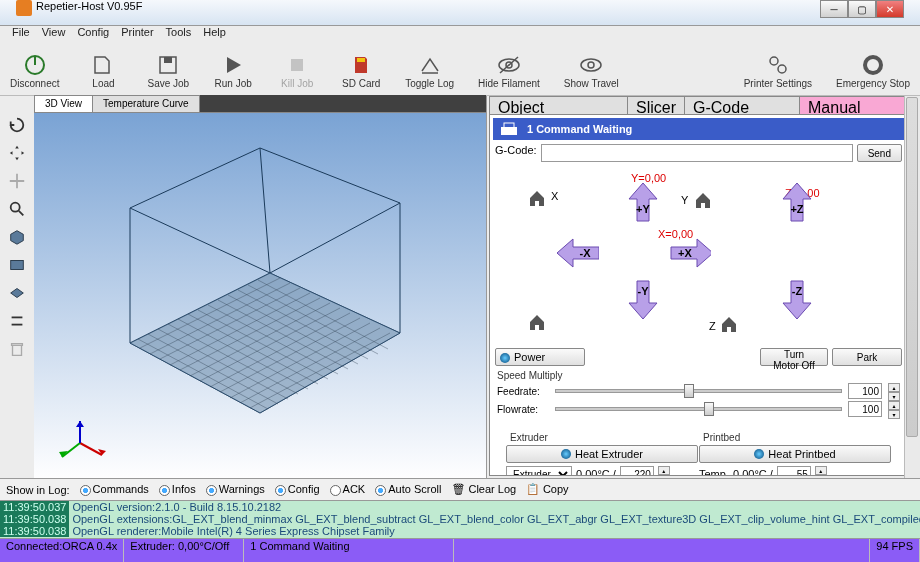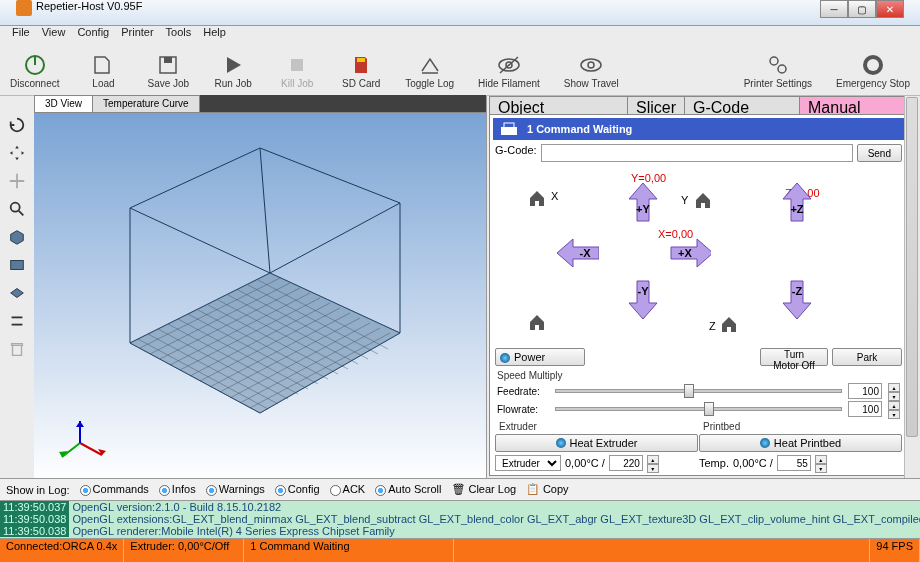--- a/index.html
+++ b/index.html
@@ -45,34 +45,34 @@
 .btnrow{display:flex;gap:4px;margin:4px 2px;align-items:center}
 .section-lbl{font-size:10px;color:#333;margin:2px 4px}
 .sliderrow{display:flex;align-items:center;gap:6px;margin:2px 4px}
 .sliderrow .sl-lbl{width:52px;font-size:10px}
 .slider{flex:1;height:14px;position:relative}
 .slider .track{height:4px;background:#ccc;border:1px solid #999;margin-top:5px;position:relative}
 .slider .thumb{position:absolute;width:10px;height:14px;background:linear-gradient(#fafafa,#ccc);border:1px solid #777;top:0}
 .numbox{width:34px;height:16px;border:1px solid #999;text-align:right;padding-right:2px;font-size:10px;background:#fff}
 .spin{width:12px;height:16px;display:flex;flex-direction:column}
 .spin div{flex:1;border:1px solid #999;background:#eee;font-size:6px;text-align:center}
-.twocol{display:flex;gap:1px;margin:2px}
+.twocol{display:flex;gap:1px;margin:13px}
 .col{flex:1}
 .heatbtn{width:100%;height:18px;border:1px solid #888;background:linear-gradient(#fafafa,#e0e0e0);display:flex;align-items:center;justify-content:center;gap:4px;font-size:10px;border-radius:2px}
 .heatbtn .dot{width:10px;height:10px;border-radius:50%;background:radial-gradient(#6cf,#047)}
 .smallsel{height:16px;border:1px solid #999;font-size:10px;background:#fff;padding:0 2px}
 .lrow{display:flex;align-items:center;gap:4px;margin-top:3px;font-size:10px}
 .logbar{height:22px;background:#f0f0f0;border-top:1px solid #999;display:flex;align-items:center;gap:10px;padding:0 6px;font-size:10px}
 .logbar .radio{width:11px;height:11px;border:1px solid #666;border-radius:50%;display:inline-block;vertical-align:middle;margin-right:2px;background:#fff}
 .logbar .radio.on{background:radial-gradient(#4af 40%,#fff 45%)}
 .logarea{height:38px;background:#c0ead1;font-family:Consolas,monospace;font-size:10px;overflow:hidden;border-top:1px solid #999}
 .logline{display:flex}
 .logline .ts{background:#1a7a5a;color:#cfe;padding:0 3px}
 .logline .msg{color:#1a4a7a;padding:0 3px;white-space:nowrap}
-.statusbar{height:24px;background:#f97316;border-top:1px solid #999;display:flex;font-size:10px}
+.statusbar{height:24px;background:#8b5cf6;border-top:1px solid #999;display:flex;font-size:10px}
 .statusbar div{padding:1px 6px;border-right:1px solid #bbb}
 .taskbar{height:6px;background:linear-gradient(#5a88c0,#3a68a0)}
 .scrollbar-right{position:absolute;right:0;top:96px;width:16px;height:382px;background:#eaeaea;border-left:1px solid #bbb}
 .scrollbar-right .thumb{width:12px;margin:1px;height:340px;background:linear-gradient(#ddd,#ccc);border:1px solid #aaa;border-radius:2px}
 </style>
 </head>
 <body>
 
 <div class="titlebar">
   <div class="icon"></div>

